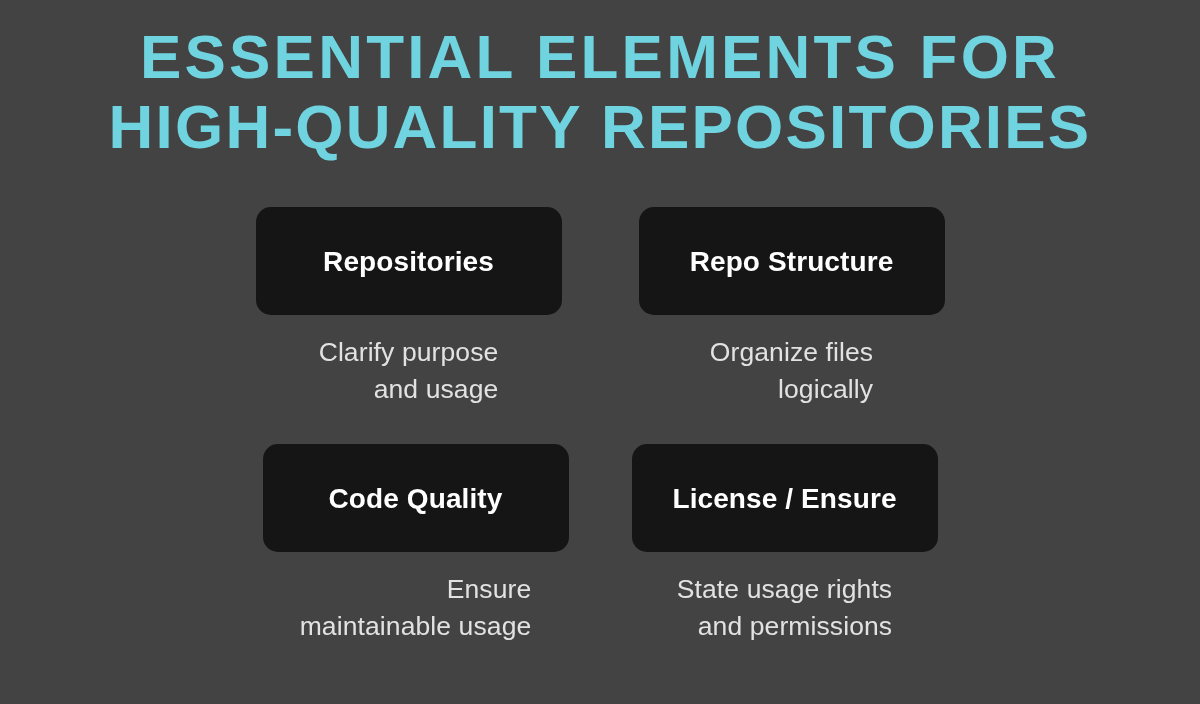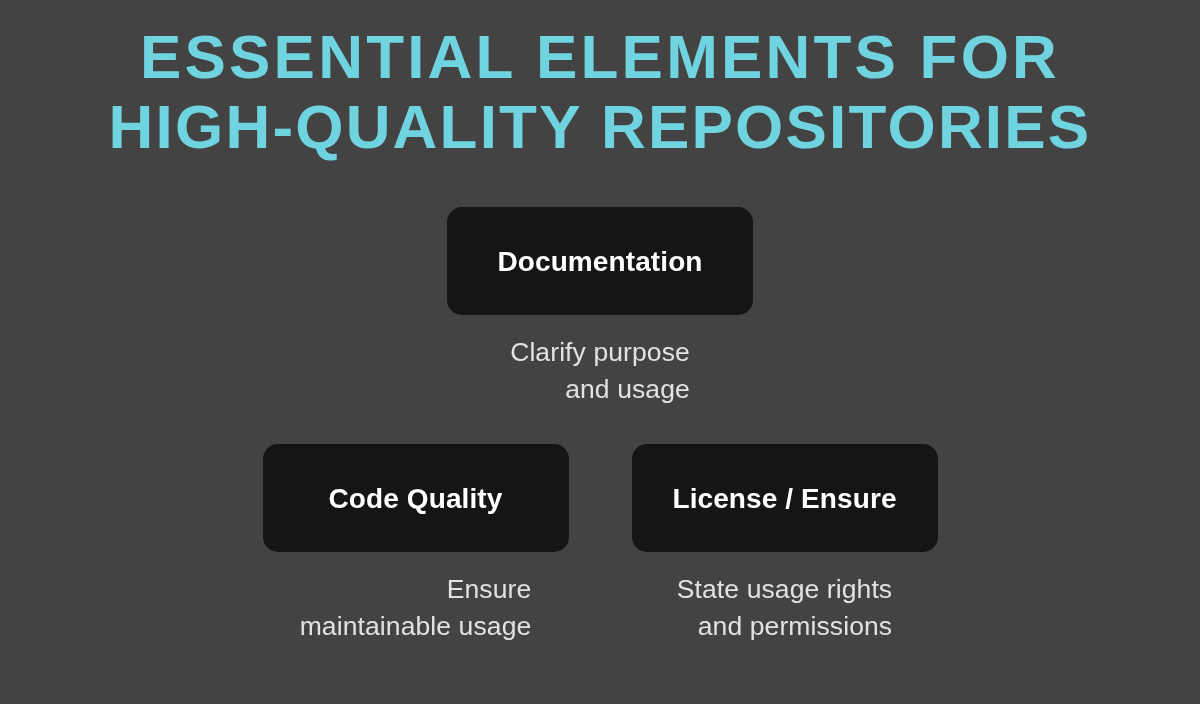--- a/index.html
+++ b/index.html
@@ -110,26 +110,33 @@
     <span class="title-line line1">Essential Elements for</span>
     <span class="title-line line2">High-Quality Repositories</span>
   </div>
 
   <div class="rows">
 
     <div class="row row1">
 
       <div class="cell">
         <div class="card">
-          <span class="card-title">Documentation</span>
+          <span class="card-title">Repositories</span>
         </div>
         <div class="caption">Clarify purpose
 and usage</div>
       </div>
 
+      <div class="cell">
+        <div class="card">
+          <span class="card-title">Repo Structure</span>
+        </div>
+        <div class="caption">Organize files
+logically</div>
+      </div>
 
 
     </div>
 
     <div class="row row2">
 
       <div class="cell">
         <div class="card">
           <span class="card-title">Code Quality</span>
         </div>

